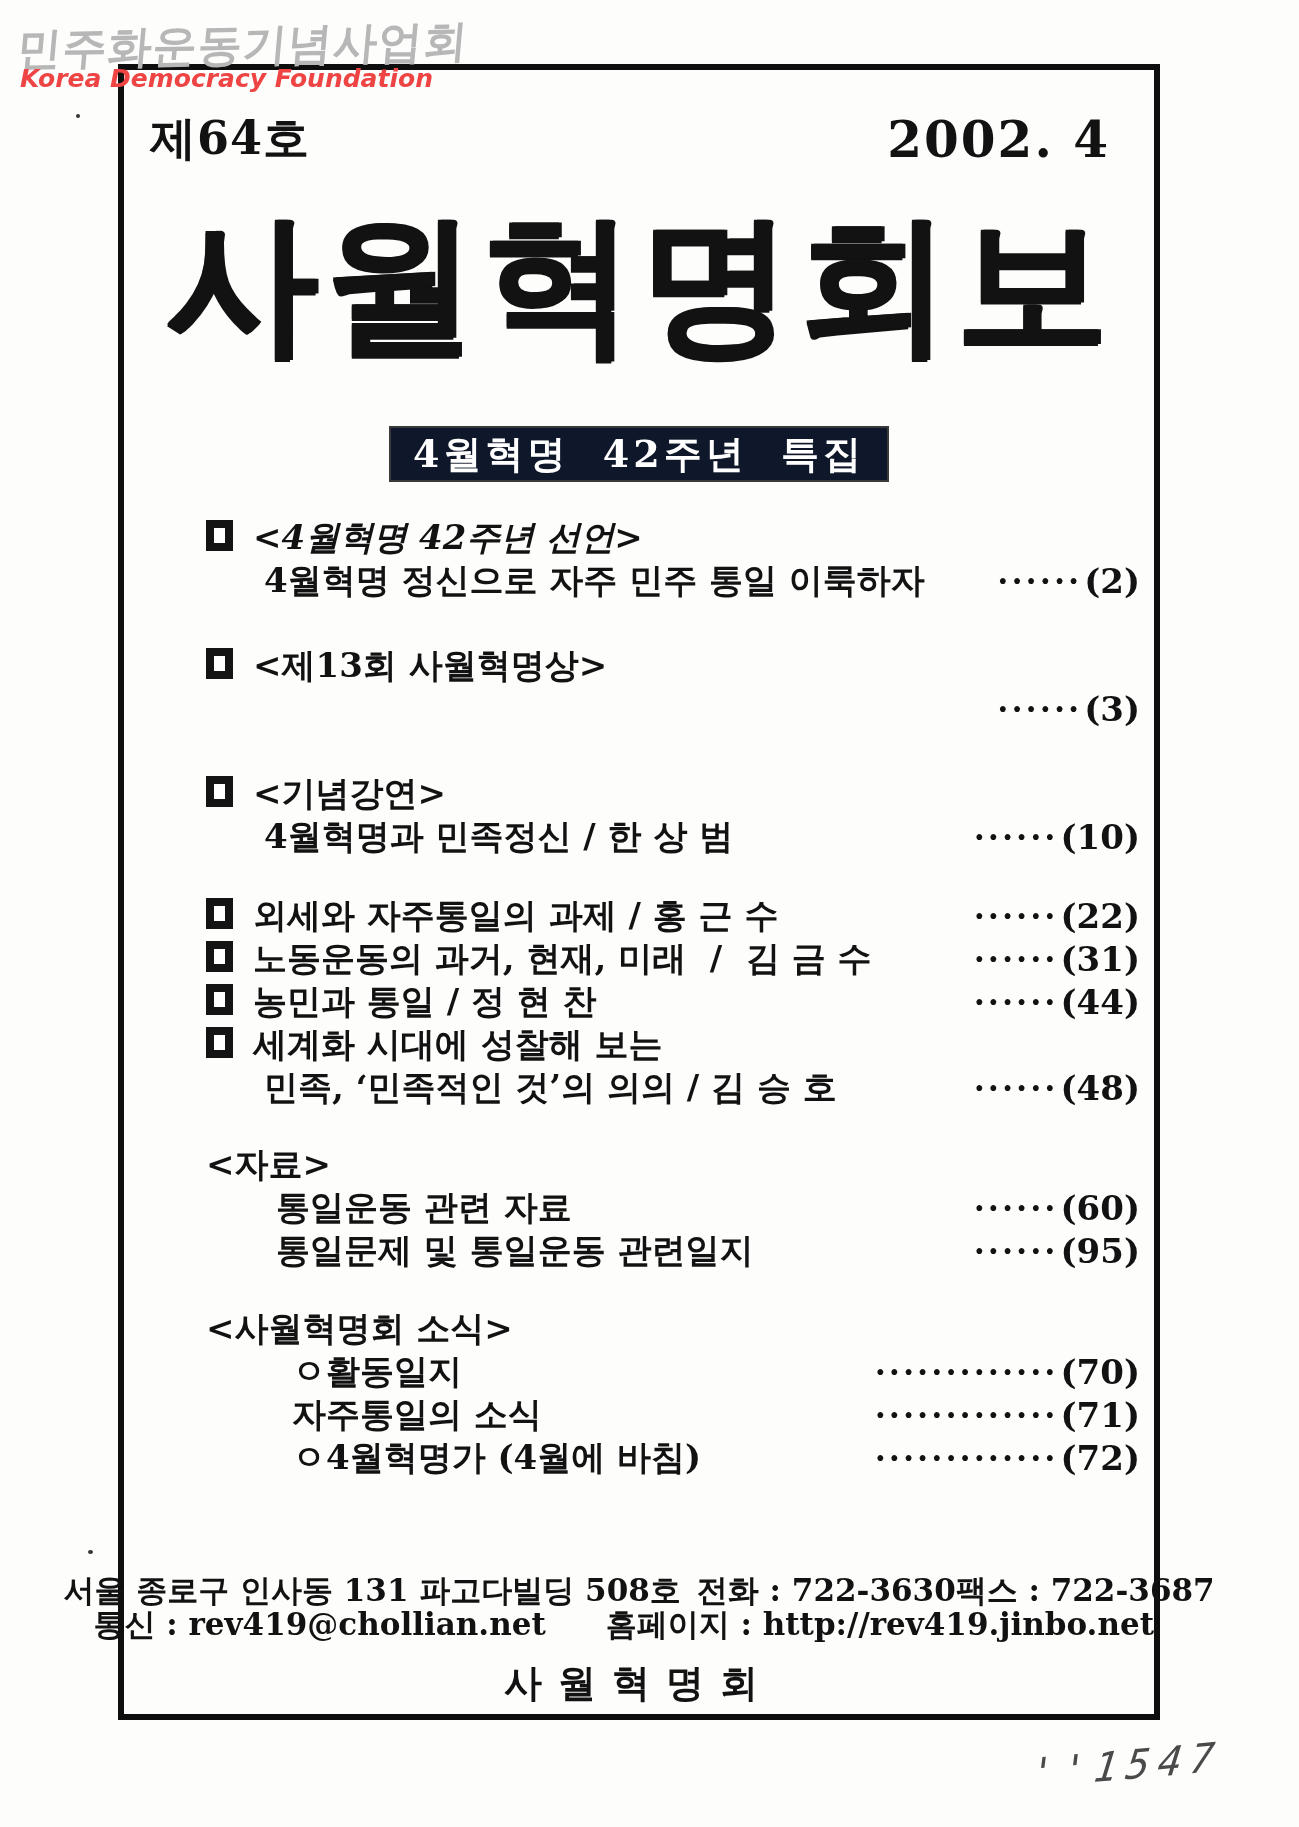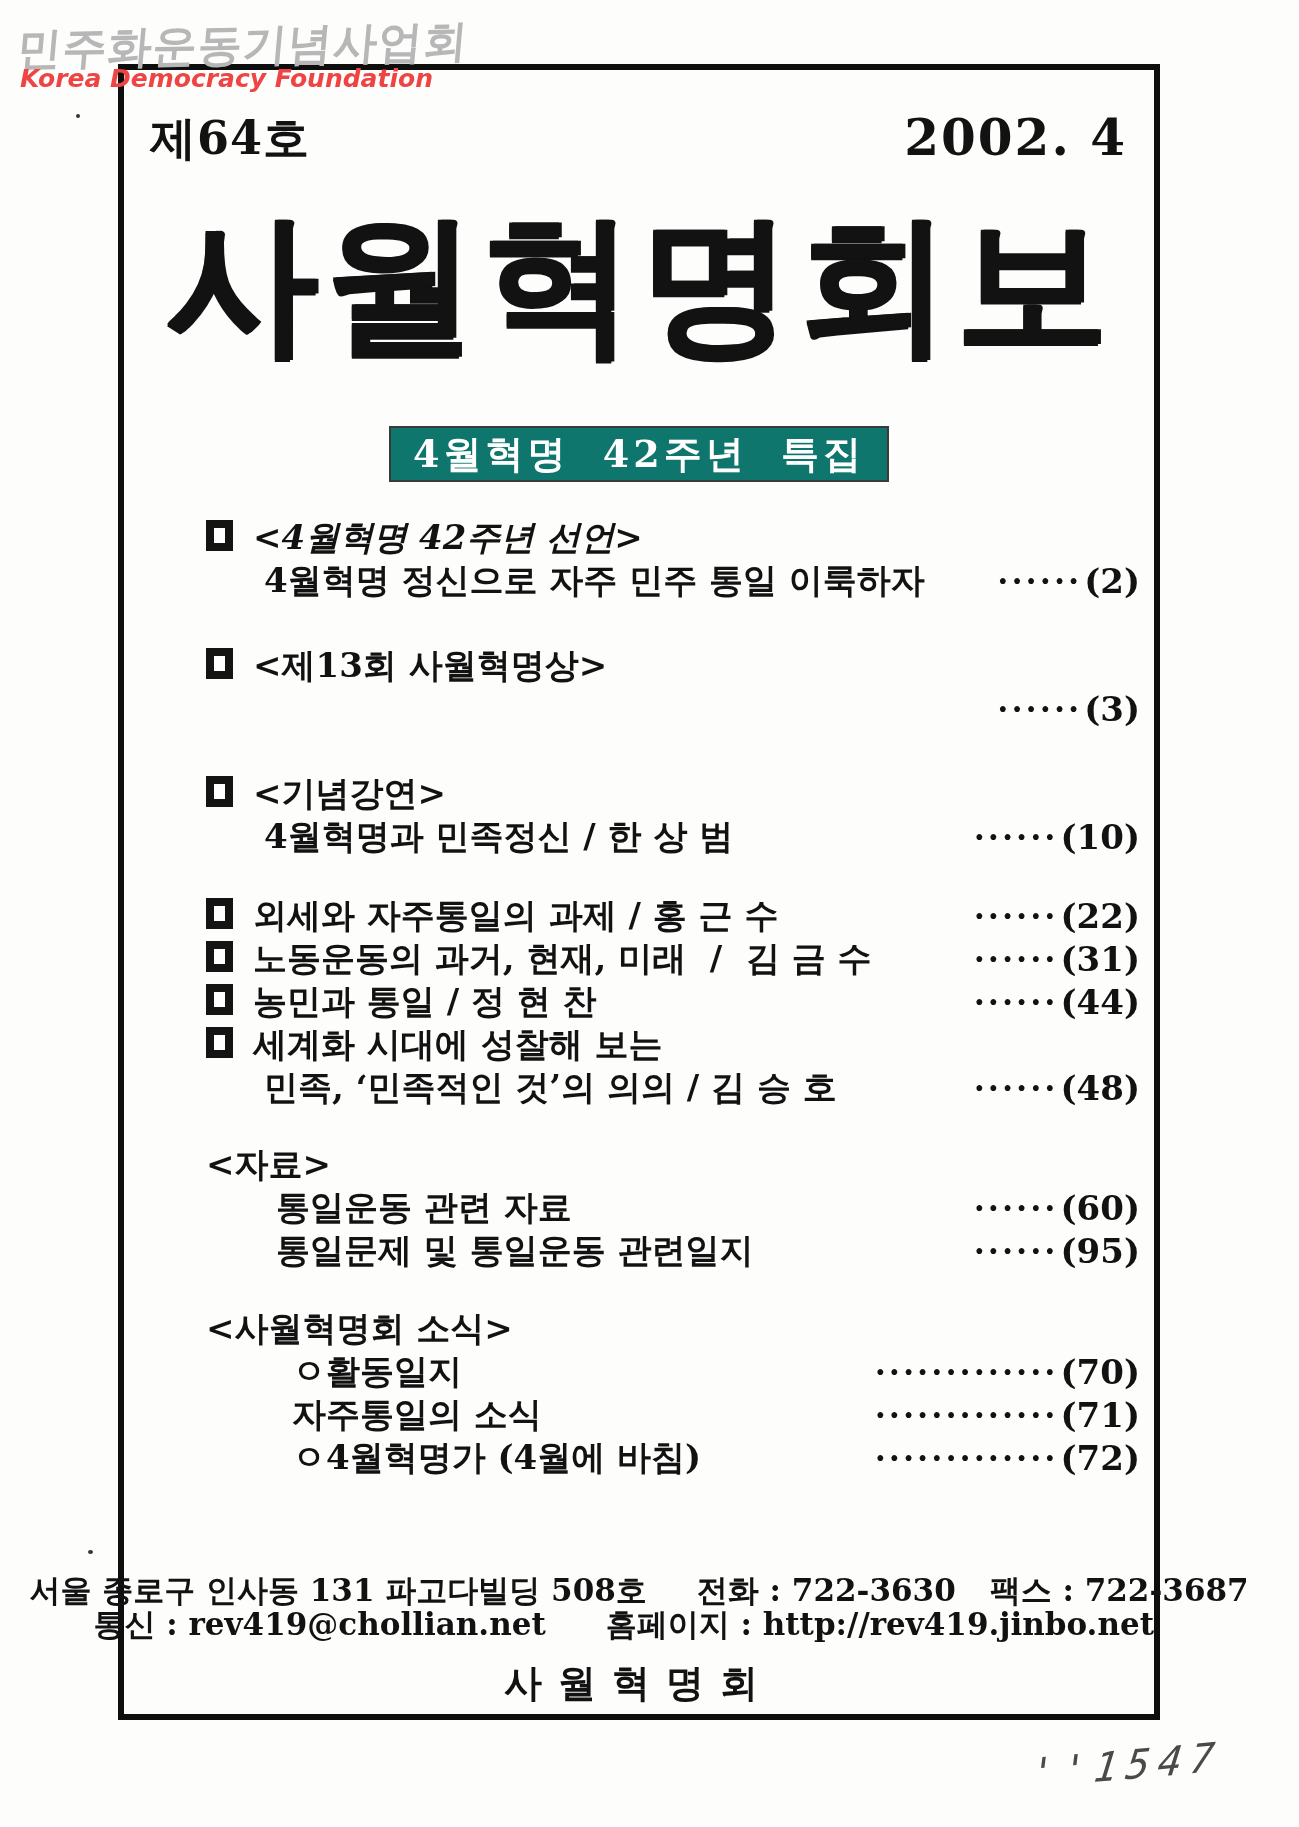--- a/index.html
+++ b/index.html
@@ -17,31 +17,31 @@
   .wm-en {
     position:absolute; left:20px; top:64px; z-index:3;
     font-family:"DejaVu Sans","Liberation Sans",sans-serif;
     font-size:25px; font-weight:900; font-style:italic; color:#ef4444; letter-spacing:0px; white-space:nowrap;
   }
 
   
   .frame { position:absolute; left:118px; top:64px; width:1042px; height:1656px;
            border:6px solid #0e0e0e; background:transparent; z-index:2; }
 
-  .hdr { position:absolute; left:26px; right:27px; top:38px;
-         display:flex; justify-content:space-between; align-items:flex-start; }
+  .hdr { position:absolute; left:26px; right:44px; top:38px;
+         display:flex; justify-content:space-between; align-items:center; }
   .issue { font-size:46px; font-weight:700; letter-spacing:1px; }
   .date  { font-size:50px; font-weight:600; letter-spacing:2px; }
 
   .title { position:absolute; left:0; right:0; top:118px; text-align:center;
            font-size:152px; line-height:1.25; font-weight:900; letter-spacing:6px; white-space:nowrap;
            text-shadow:3px 0 0 currentColor, 0 2px 0 currentColor; }
 
   .banner-wrap { position:absolute; left:0; right:0; top:358px; text-align:center; }
-  .banner { display:inline-block; background:#0f766e; color:#ffffff;
+  .banner { display:inline-block; background:#0f172a; color:#ffffff;
             font-size:38px; font-weight:900; line-height:52px; padding:0 22px;
             letter-spacing:4px; word-spacing:16px; box-shadow:0 0 0 2px #3a3a3a; }
 
   .toc { position:absolute; left:82px; top:446px; width:934px; }
   .line { display:flex; align-items:center; height:43px; font-size:34px; font-weight:700; }
   .line .t { white-space:pre; }
   .line .it { font-style:italic; }
   .bullet { flex:0 0 auto; align-self:center; width:27px; height:31px;
             border:8px solid #141414; background:#fff; margin-right:20px; margin-top:-4px; }
   .sp { flex:1 1 auto; }
@@ -49,21 +49,21 @@
   .pg { font-size:34px; font-weight:700; white-space:nowrap; }
   .ind2 { padding-left:58px; }
   .ind3 { padding-left:70px; }
   .ind4 { padding-left:86px; }
   .mt42 { margin-top:42px; }
   .mt36 { margin-top:36px; }
   .mt34 { margin-top:34px; }
   .mt35 { margin-top:35px; }
 
   .foot1 { position:absolute; left:0; right:0; top:1500px; display:flex; justify-content:center;
-           gap:34px; font-size:31px; font-weight:600; white-space:nowrap; }
+           font-size:31px; font-weight:600; white-space:nowrap; }
   .foot1 .addr { margin-right:16px; }
   .foot2 { position:absolute; left:0; right:0; top:1534px; display:flex; justify-content:flex-end;
            gap:60px; font-size:31px; font-weight:600; white-space:nowrap; }
   .org { position:absolute; left:0; right:0; top:1588px; text-align:center;
          font-size:38px; font-weight:800; letter-spacing:16px; }
 
   .handwriting { position:absolute; left:1030px; top:1742px; z-index:3;
                  font-family:"DejaVu Sans Mono","Liberation Mono",monospace;
                  font-size:40px; font-style:italic; color:#4a4a4a;
                  transform:rotate(-5deg) skewX(-12deg); letter-spacing:8px; }

